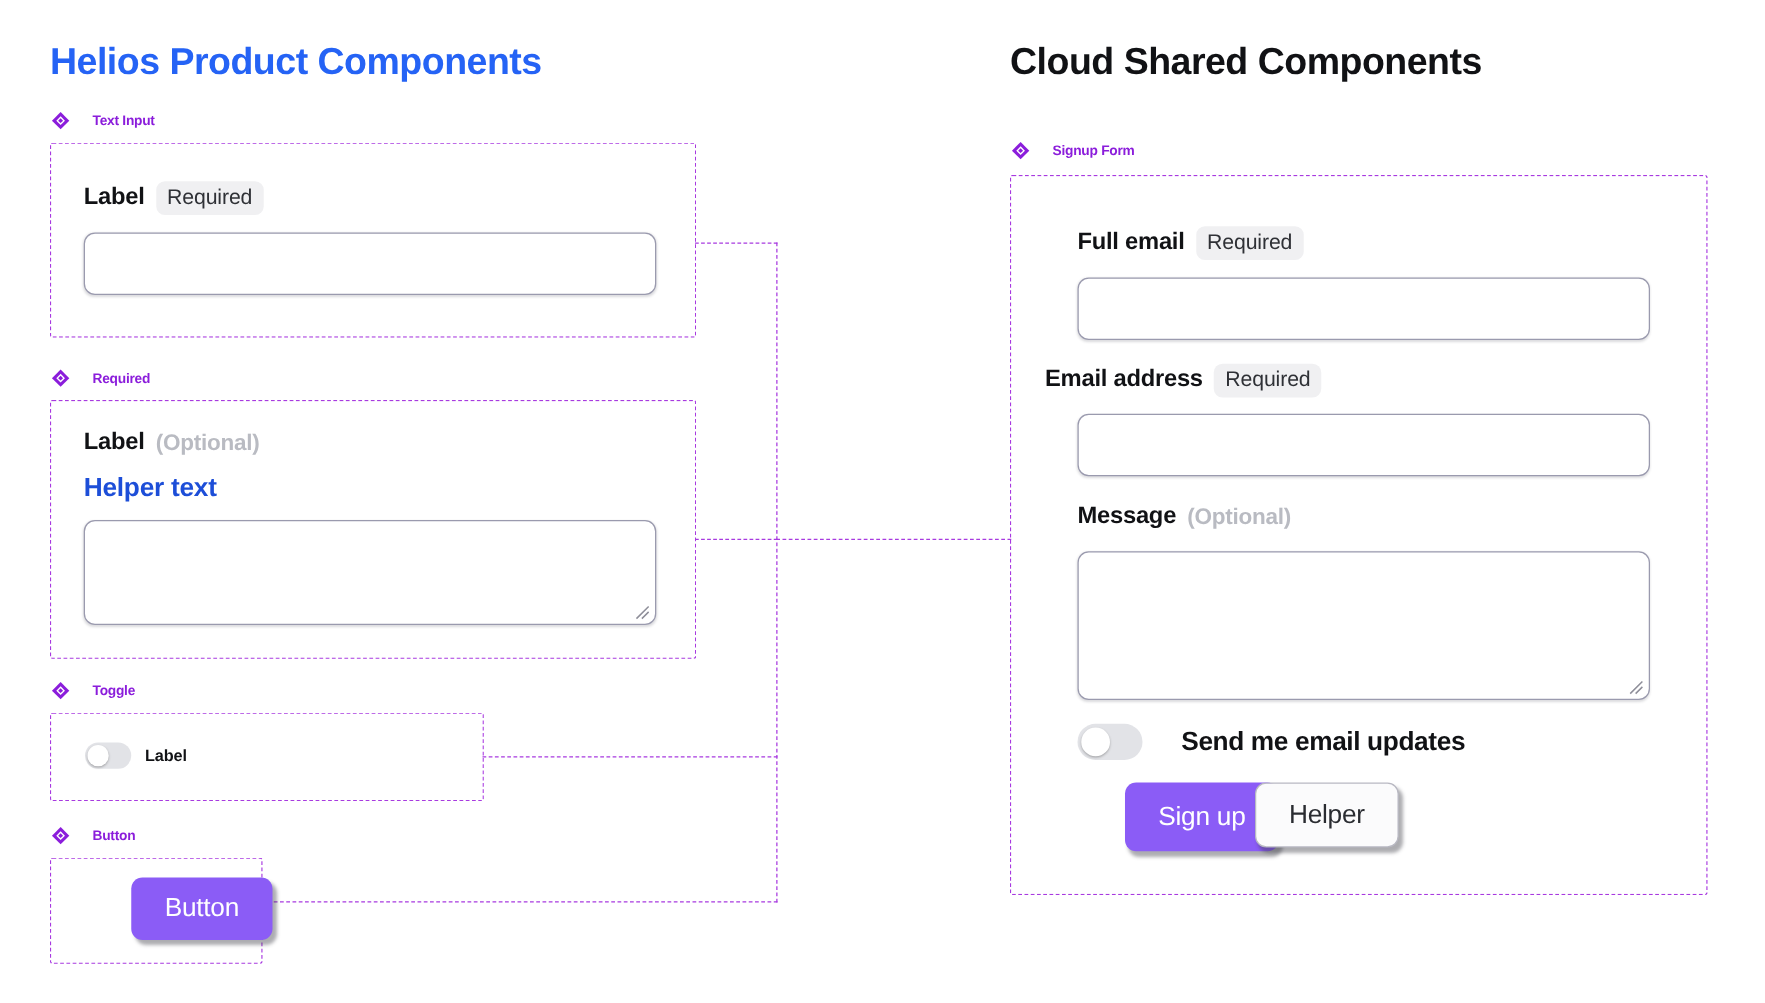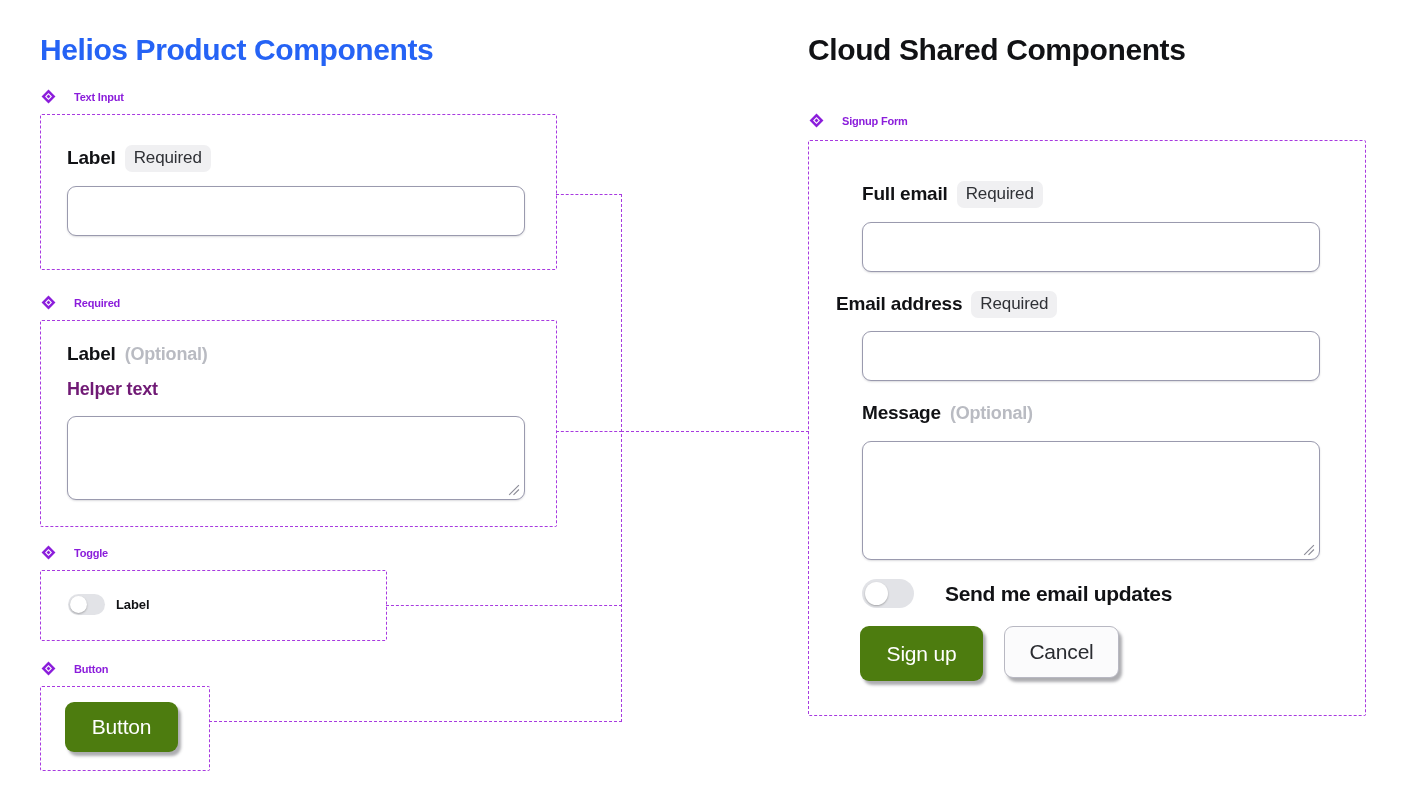--- a/index.html
+++ b/index.html
@@ -95,23 +95,23 @@
     letter-spacing: -0.1px;
   }
   .optional {
     font-size: 18px;
     font-weight: 700;
     color: #b9bbc2;
     letter-spacing: -0.2px;
   }
   .helper {
     position: absolute;
-    font-size: 18px;
+    font-size: 21px;
     font-weight: 700;
-    color: #701a75;
+    color: #1d4ed8;
     letter-spacing: -0.2px;
     white-space: nowrap;
   }
 
   .input-box {
     position: absolute;
     background: #ffffff;
     border: 1.5px solid #9a9aae;
     border-radius: 9px;
     box-sizing: border-box;
@@ -191,24 +191,25 @@
     position: absolute;
     box-sizing: border-box;
     display: flex;
     align-items: center;
     justify-content: center;
     border-radius: 9px;
     cursor: pointer;
     letter-spacing: -0.2px;
   }
   .btn.primary {
-    background: #4d7c0f;
+    background: #8b5cf6;
     color: #ffffff;
     border: none;
     box-shadow: 3px 4px 3px rgba(60,60,70,0.42);
+    margin-left: 40px;
   }
   .btn.secondary {
     background: #fbfbfc;
     color: #2a2c31;
     border: 1.5px solid #b8b8c2;
     box-shadow: 3px 4px 3px rgba(60,60,70,0.42);
   }
 </style>
 </head>
 <body>
@@ -336,15 +337,15 @@
   </div>
 
   <div class="toggle-row" style="left:862px; top:579px;">
     <div class="switch big">
       <div class="knob"></div>
     </div>
     <span class="toggle-label-lg">Send me email updates</span>
   </div>
 
   <div class="btn primary" style="left:860px; top:626px; width:123px; height:55px; font-size:21px; font-weight:400;">Sign up</div>
-  <div class="btn secondary" style="left:1004px; top:626px; width:115px; height:52px; font-size:21px; font-weight:400;">Cancel</div>
+  <div class="btn secondary" style="left:1004px; top:626px; width:115px; height:52px; font-size:21px; font-weight:400;">Helper</div>
 
 </div>
 
 </body></html>

